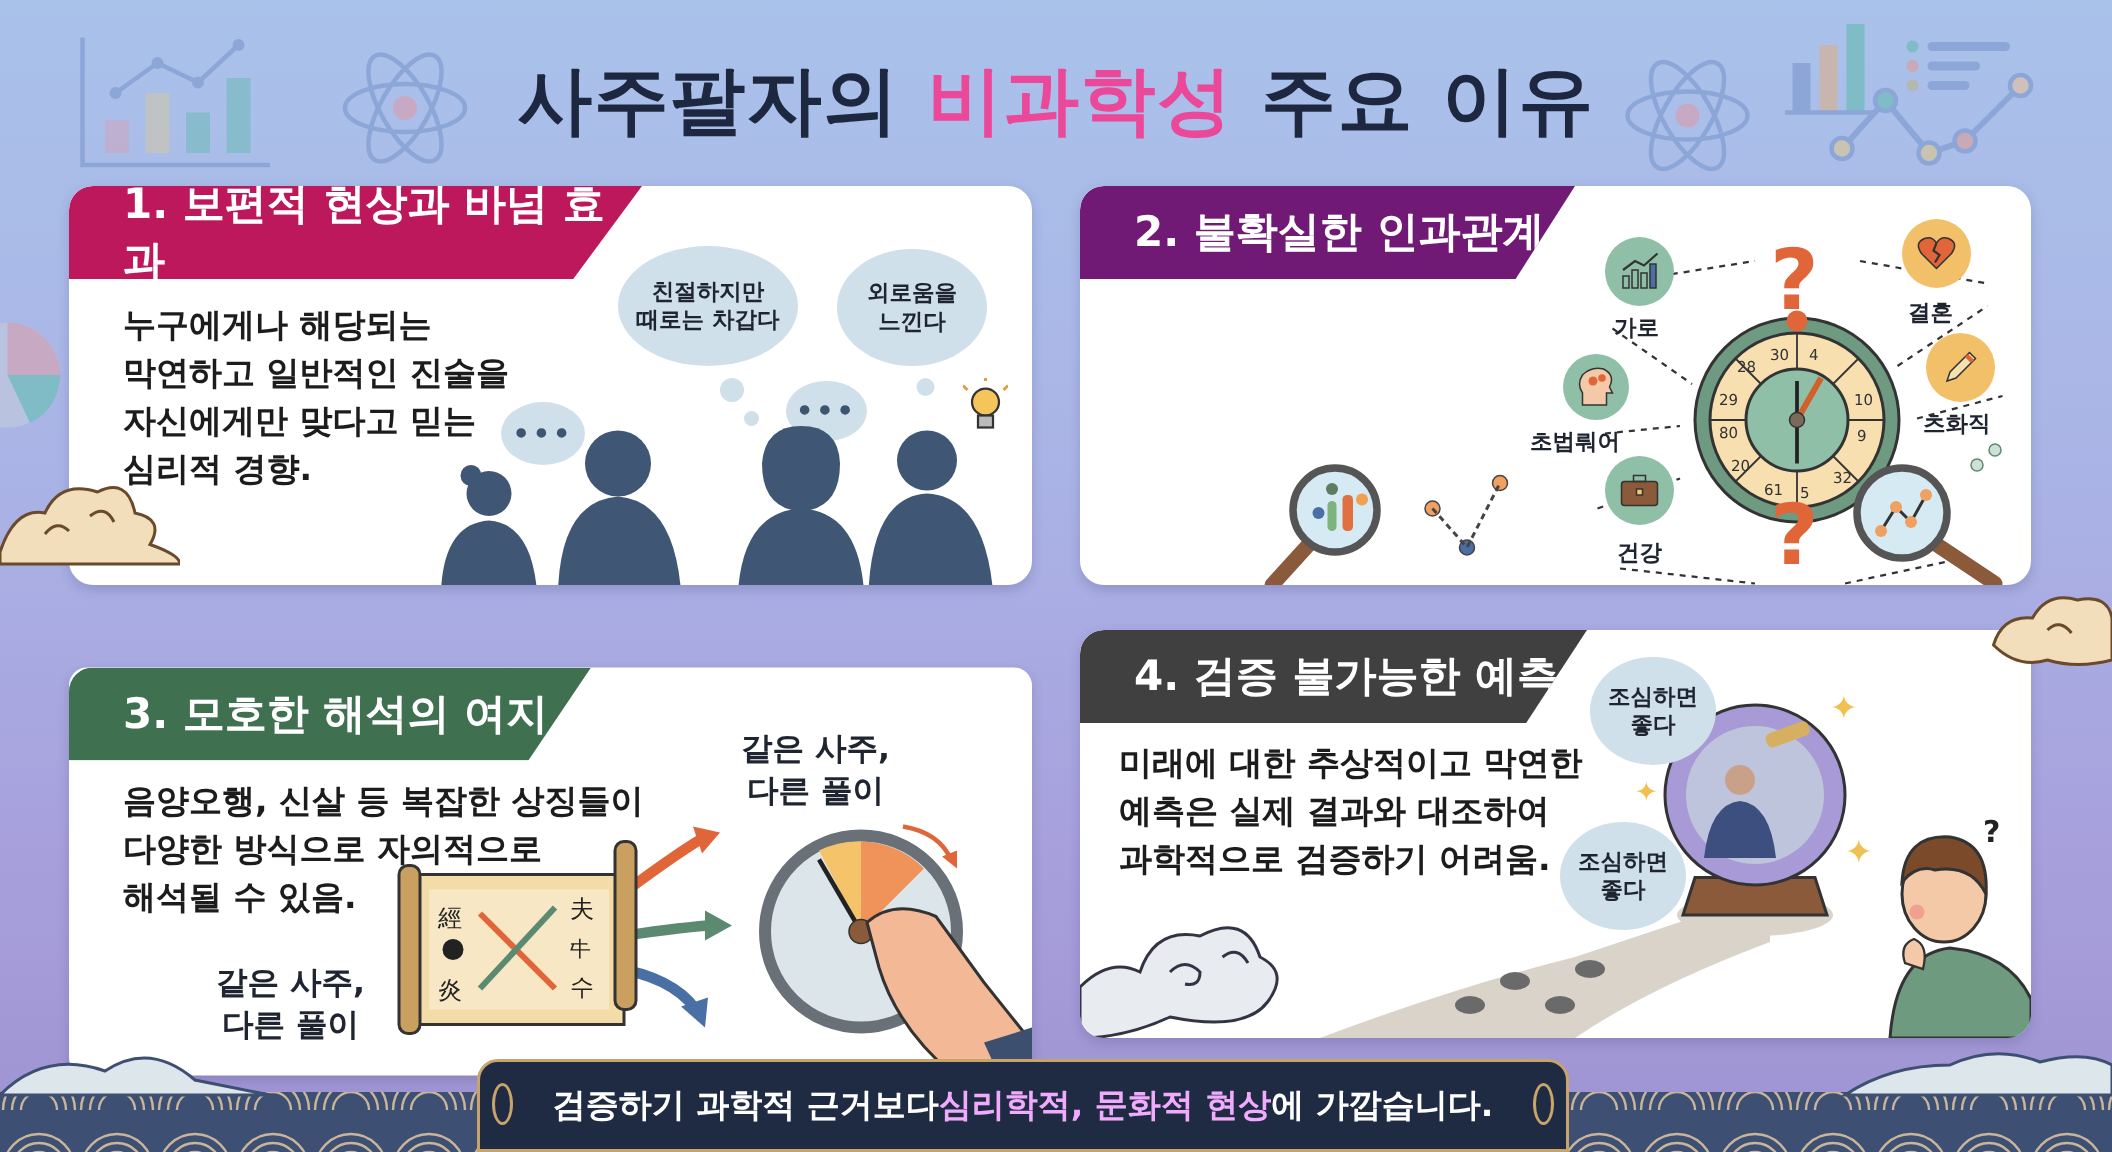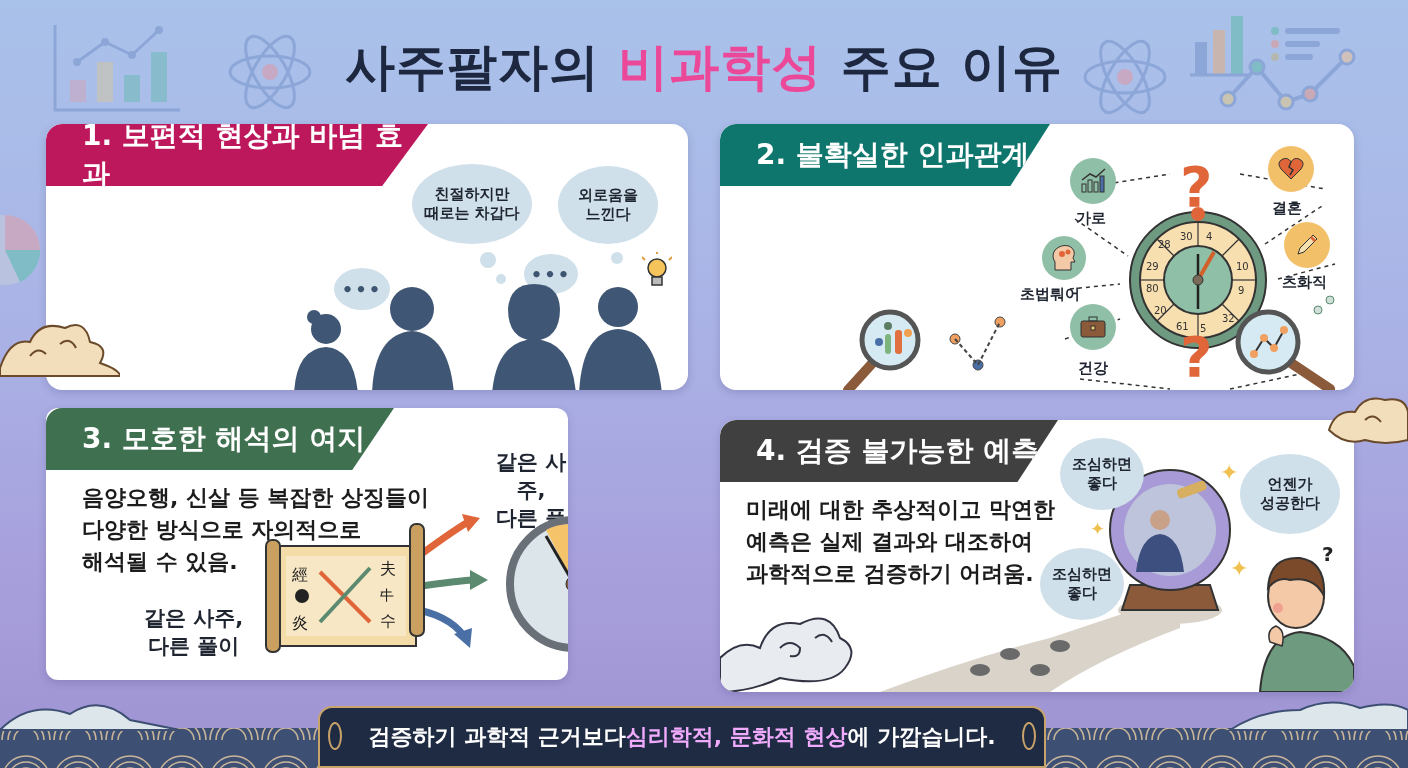--- a/index.html
+++ b/index.html
@@ -100,20 +100,24 @@
   <path d="M5,45 L5,10 A35,35 0 0 1 40,45 Z" fill="#c7a9c4"></path>
   <path d="M5,45 L40,45 A35,35 0 0 1 20,77 Z" fill="#7fbcc6"></path>
 </svg>
 
 <h1 class="title">
   <span>사주팔자의 </span><span class="accent">비과학성</span><span> 주요 이유</span>
 </h1>
 
 <section class="card" style="left:46px;top:124px;width:642px;height:266px;">
   <div class="card-header" style="width:382px;background:#be185d;">1. 보편적 현상과 바넘 효과</div>
+  <p class="card-body" style="left:36px;top:78px;">누구에게나 해당되는
+막연하고 일반적인 진술을
+자신에게만 맞다고 믿는
+심리적 경향.</p>
   <div class="bubble" style="left:512px;top:42px;width:100px;height:78px;">외로움을
 느낀다</div>
   <div class="bubble" style="left:366px;top:40px;width:120px;height:80px;">친절하지만
 때로는 차갑다</div>
   <div style="position:absolute;left:434px;top:128px;width:16px;height:16px;border-radius:50%;background:#cfe0ea"></div>
   <div style="position:absolute;left:450px;top:150px;width:10px;height:10px;border-radius:50%;background:#cfe0ea"></div>
   <div style="position:absolute;left:565px;top:128px;width:12px;height:12px;border-radius:50%;background:#cfe0ea"></div>
   <div class="dots" style="left:288px;top:144px;width:56px;height:42px;">•••</div>
   <div class="dots" style="left:478px;top:130px;width:54px;height:40px;">•••</div>
   <svg style="position:absolute;left:238px;top:155px" width="380" height="115" viewBox="0 0 380 115">
@@ -132,21 +136,21 @@
   <svg style="position:absolute;left:596px;top:128px" width="30" height="42" viewBox="0 0 30 42">
     <circle cx="15" cy="16" r="9" fill="#f5c45a" stroke="#333" stroke-width="1.5"></circle>
     <rect x="10" y="25" width="10" height="8" fill="#bbb" stroke="#333" stroke-width="1.5"></rect>
     <line x1="15" y1="2" x2="15" y2="-2" stroke="#e0a040" stroke-width="2"></line>
     <line x1="3" y1="8" x2="0" y2="5" stroke="#e0a040" stroke-width="2"></line>
     <line x1="27" y1="8" x2="30" y2="5" stroke="#e0a040" stroke-width="2"></line>
   </svg>
 </section>
 
 <section class="card" style="left:720px;top:124px;width:634px;height:266px;">
-  <div class="card-header" style="width:330px;background:#0f766e;">2. 불확실한 인과관계</div>
+  <div class="card-header" style="width:330px;background:#701a75;">2. 불확실한 인과관계</div>
   <svg style="position:absolute;left:110px;top:178px" width="180" height="90" viewBox="0 0 180 90">
     <line x1="48" y1="55" x2="18" y2="88" stroke="#8a5a3a" stroke-width="10" stroke-linecap="round"></line>
     <circle cx="60" cy="38" r="28" fill="#d6eaf4" stroke="#555" stroke-width="5"></circle>
     <rect x="55" y="32" width="6" height="20" rx="3" fill="#7db37d"></rect>
     <rect x="65" y="28" width="7" height="24" rx="3" fill="#e07040"></rect>
     <circle cx="49" cy="40" r="4" fill="#4a6fa5"></circle>
       <circle cx="58" cy="24" r="4" fill="#5c7d60"></circle>
     <circle cx="78" cy="31" r="4" fill="#f0a050"></circle>
     <circle cx="125" cy="37" r="5" fill="#f0a060" stroke="#444" stroke-width="1"></circle>
     <circle cx="148" cy="63" r="5" fill="#4a6fa5" stroke="#444" stroke-width="1"></circle>
@@ -240,21 +244,21 @@
   <div class="label" style="left:552px;top:74px;">결혼</div>
   <div class="icon-circle" style="left:564px;top:98px;width:46px;height:46px;background:#f3c06a;">
     <svg width="26" height="26" viewBox="0 0 26 26">
         <path d="M4,22 L6,16 L19,3 L23,7 L10,20 Z" fill="#f5e0b0" stroke="#333"></path>
         <line x1="17" y1="5" x2="21" y2="9" stroke="#e0663a" stroke-width="3"></line>
       </svg>
   </div>
   <div class="label" style="left:562px;top:148px;">츠화직</div>
 </section>
 
-<section class="card" style="left:46px;top:408px;width:522px;height:272px;border-radius:12px;">
+<section class="card" style="left:46px;top:445px;width:642px;height:272px;border-radius:12px;">
   <div class="card-header" style="width:348px;background:#3f7050;">3. 모호한 해석의 여지</div>
   <p class="card-body" style="left:36px;top:74px;">음양오행, 신살 등 복잡한 상징들이
 다양한 방식으로 자의적으로
 해석될 수 있음.</p>
   <div class="label" style="left:98px;top:196px;font-size:21px;line-height:28px;">같은 사주,
 다른 풀이</div>
   <div class="label" style="left:448px;top:40px;font-size:21px;line-height:28px;">같은 사주,
 다른 풀이</div>
   <svg style="position:absolute;left:212px;top:96px" width="250" height="160" viewBox="0 0 250 160">
     <path d="M150,60 Q190,30 210,18" fill="none" stroke="#e0663a" stroke-width="7"></path>
@@ -310,22 +314,20 @@
     <circle cx="70" cy="70" r="60" fill="#a79ad6" stroke="#333" stroke-width="2"></circle>
     <circle cx="70" cy="70" r="46" fill="#c8d6de" opacity="0.7"></circle>
     <circle cx="60" cy="60" r="10" fill="#c9a088"></circle>
     <path d="M36,112 Q40,76 60,74 Q80,76 84,112 Z" fill="#3d4f7f"></path>
     <rect x="76" y="30" width="30" height="10" rx="4" fill="#d6b060" transform="rotate(-20 76 30)"></rect>
   </svg>
   <div class="bubble" style="left:340px;top:18px;width:84px;height:72px;">조심하면
 좋다</div>
   <div class="bubble" style="left:320px;top:128px;width:84px;height:72px;">조심하면
 좋다</div>
-  <div class="bubble" style="left:520px;top:34px;width:100px;height:80px;">언젠가
-성공한다</div>
   <div style="position:absolute;left:500px;top:40px;color:#f0c050;font-size:22px;">✦</div>
   <div style="position:absolute;left:370px;top:98px;color:#f0c050;font-size:18px;">✦</div>
   <div style="position:absolute;left:510px;top:136px;color:#f0c050;font-size:22px;">✦</div>
   <svg style="position:absolute;left:510px;top:126px" width="124" height="146" viewBox="0 0 124 146">
     <path d="M30,146 Q34,90 70,86 Q110,90 124,120 L124,146 Z" fill="#6e9a80" stroke="#333" stroke-width="2"></path>
     <ellipse cx="66" cy="50" rx="28" ry="32" fill="#f3c9a8" stroke="#333" stroke-width="2"></ellipse>
     <path d="M38,42 Q40,10 70,12 Q96,16 94,50 Q84,30 60,34 Q48,30 38,42 Z" fill="#7a4a2a" stroke="#333" stroke-width="2"></path>
     <circle cx="48" cy="62" r="5" fill="#f0a090"></circle>
     <path d="M40,96 Q36,84 46,80 Q56,84 52,100 Z" fill="#f3c9a8" stroke="#333" stroke-width="1.5"></path>
   </svg>

